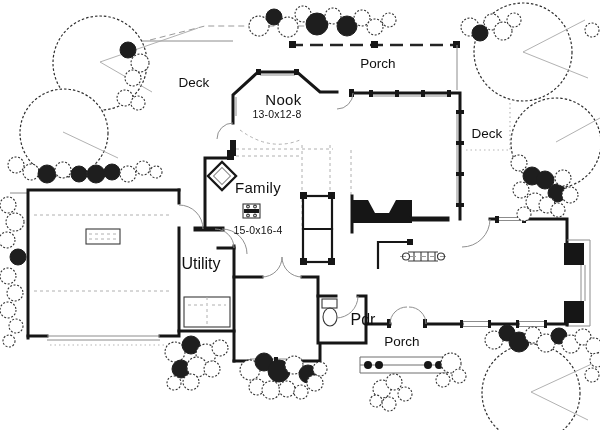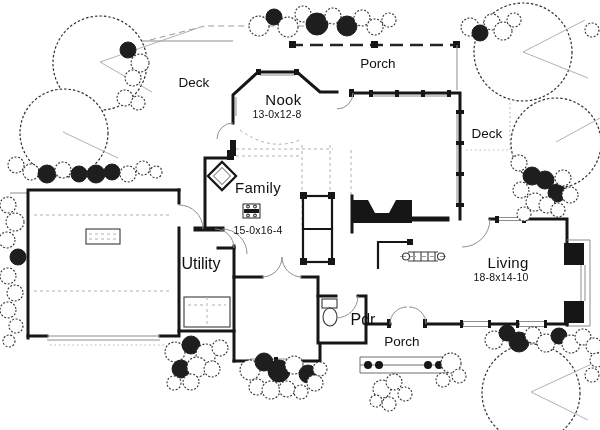--- a/index.html
+++ b/index.html
@@ -293,18 +293,14 @@
   <div class="lbl out" style="left:487px;top:134px">Deck</div>
   <div class="lbl out" style="left:402px;top:342px">Porch</div>
 
   <div class="lbl" style="left:277px;top:106px">
     <div class="nm">Nook</div>
     <div class="dm">13-0x12-8</div>
   </div>
   <div class="lbl nm" style="left:258px;top:188px">Family</div>
   <div class="lbl dm" style="left:258px;top:231px">15-0x16-4</div>
   <div class="lbl sm" style="left:201px;top:264px">Utility</div>
-  <div class="lbl" style="left:501px;top:269px">
-    <div class="nm">Living</div>
-    <div class="dm">18-8x14-10</div>
-  </div>
   <div class="lbl sm" style="left:363px;top:320px">Pdr</div>
 </div>
 
 </body></html>

